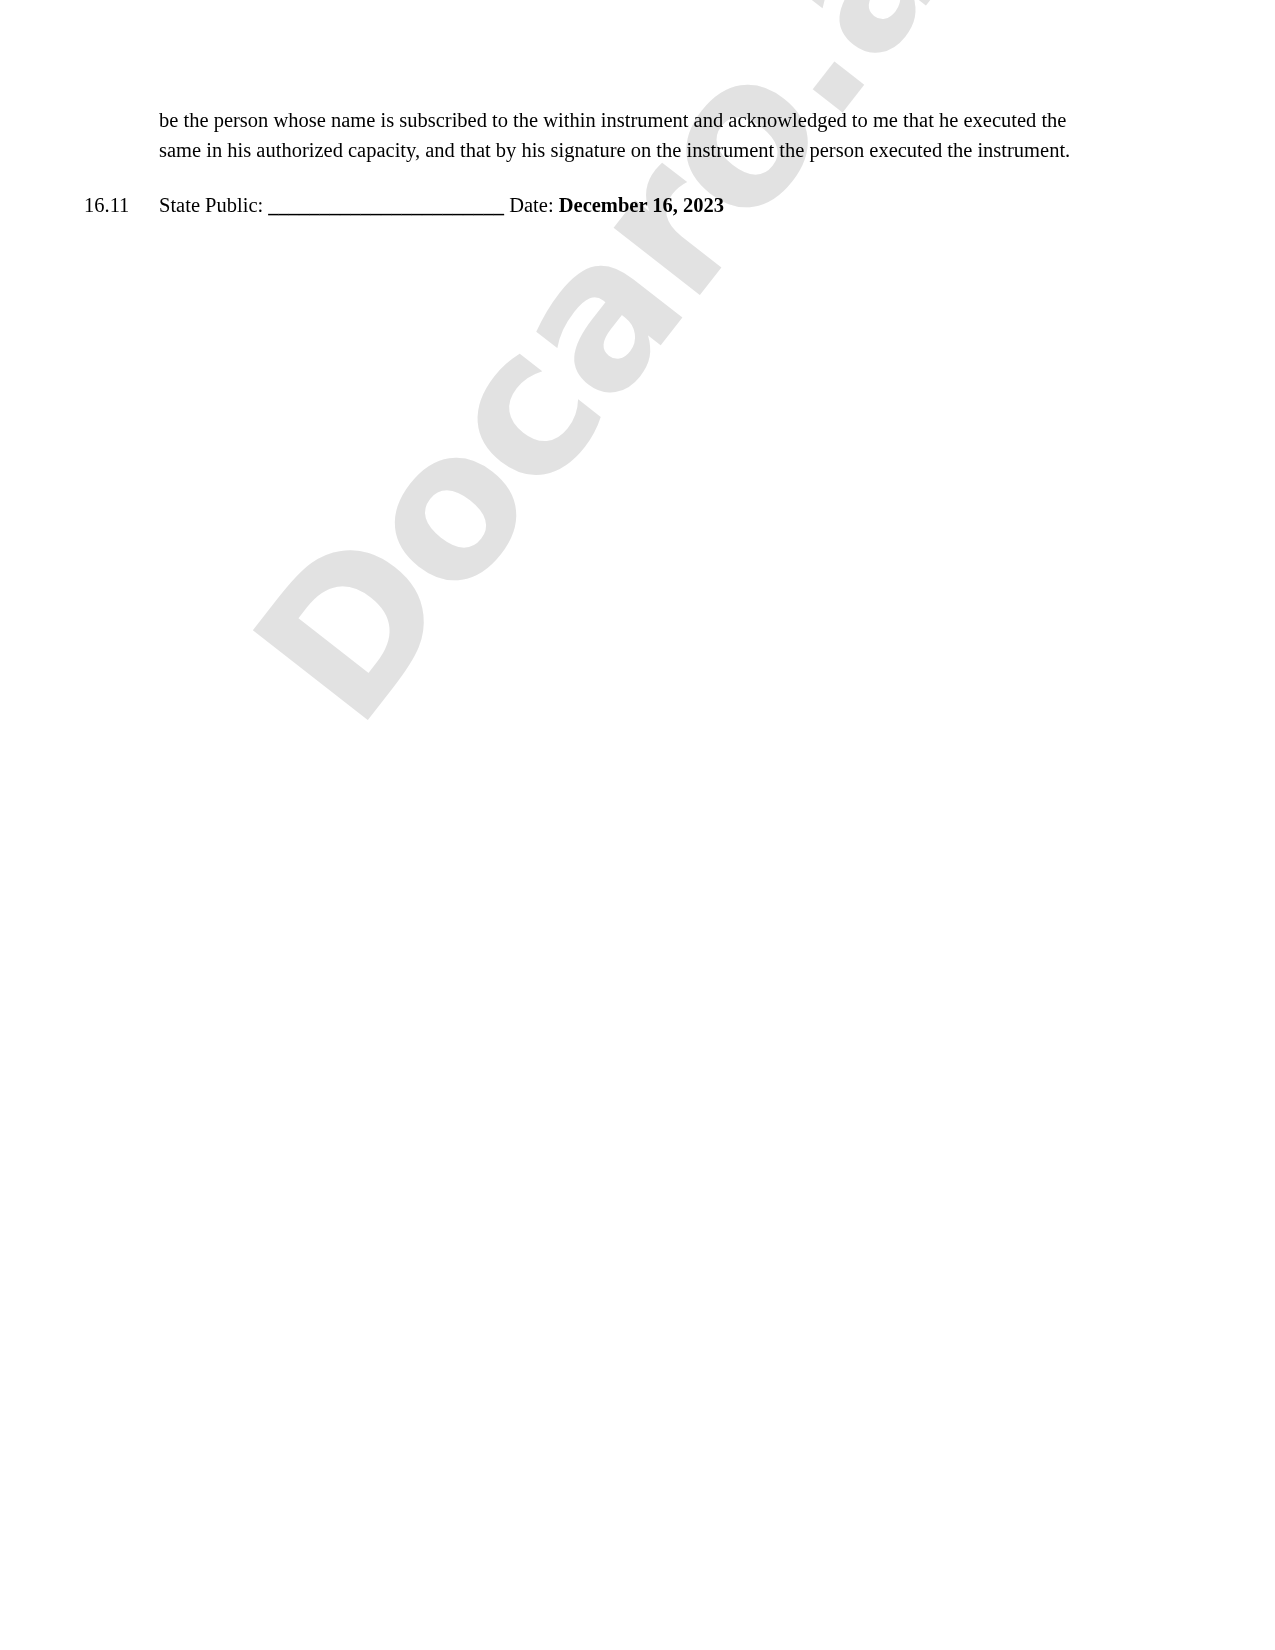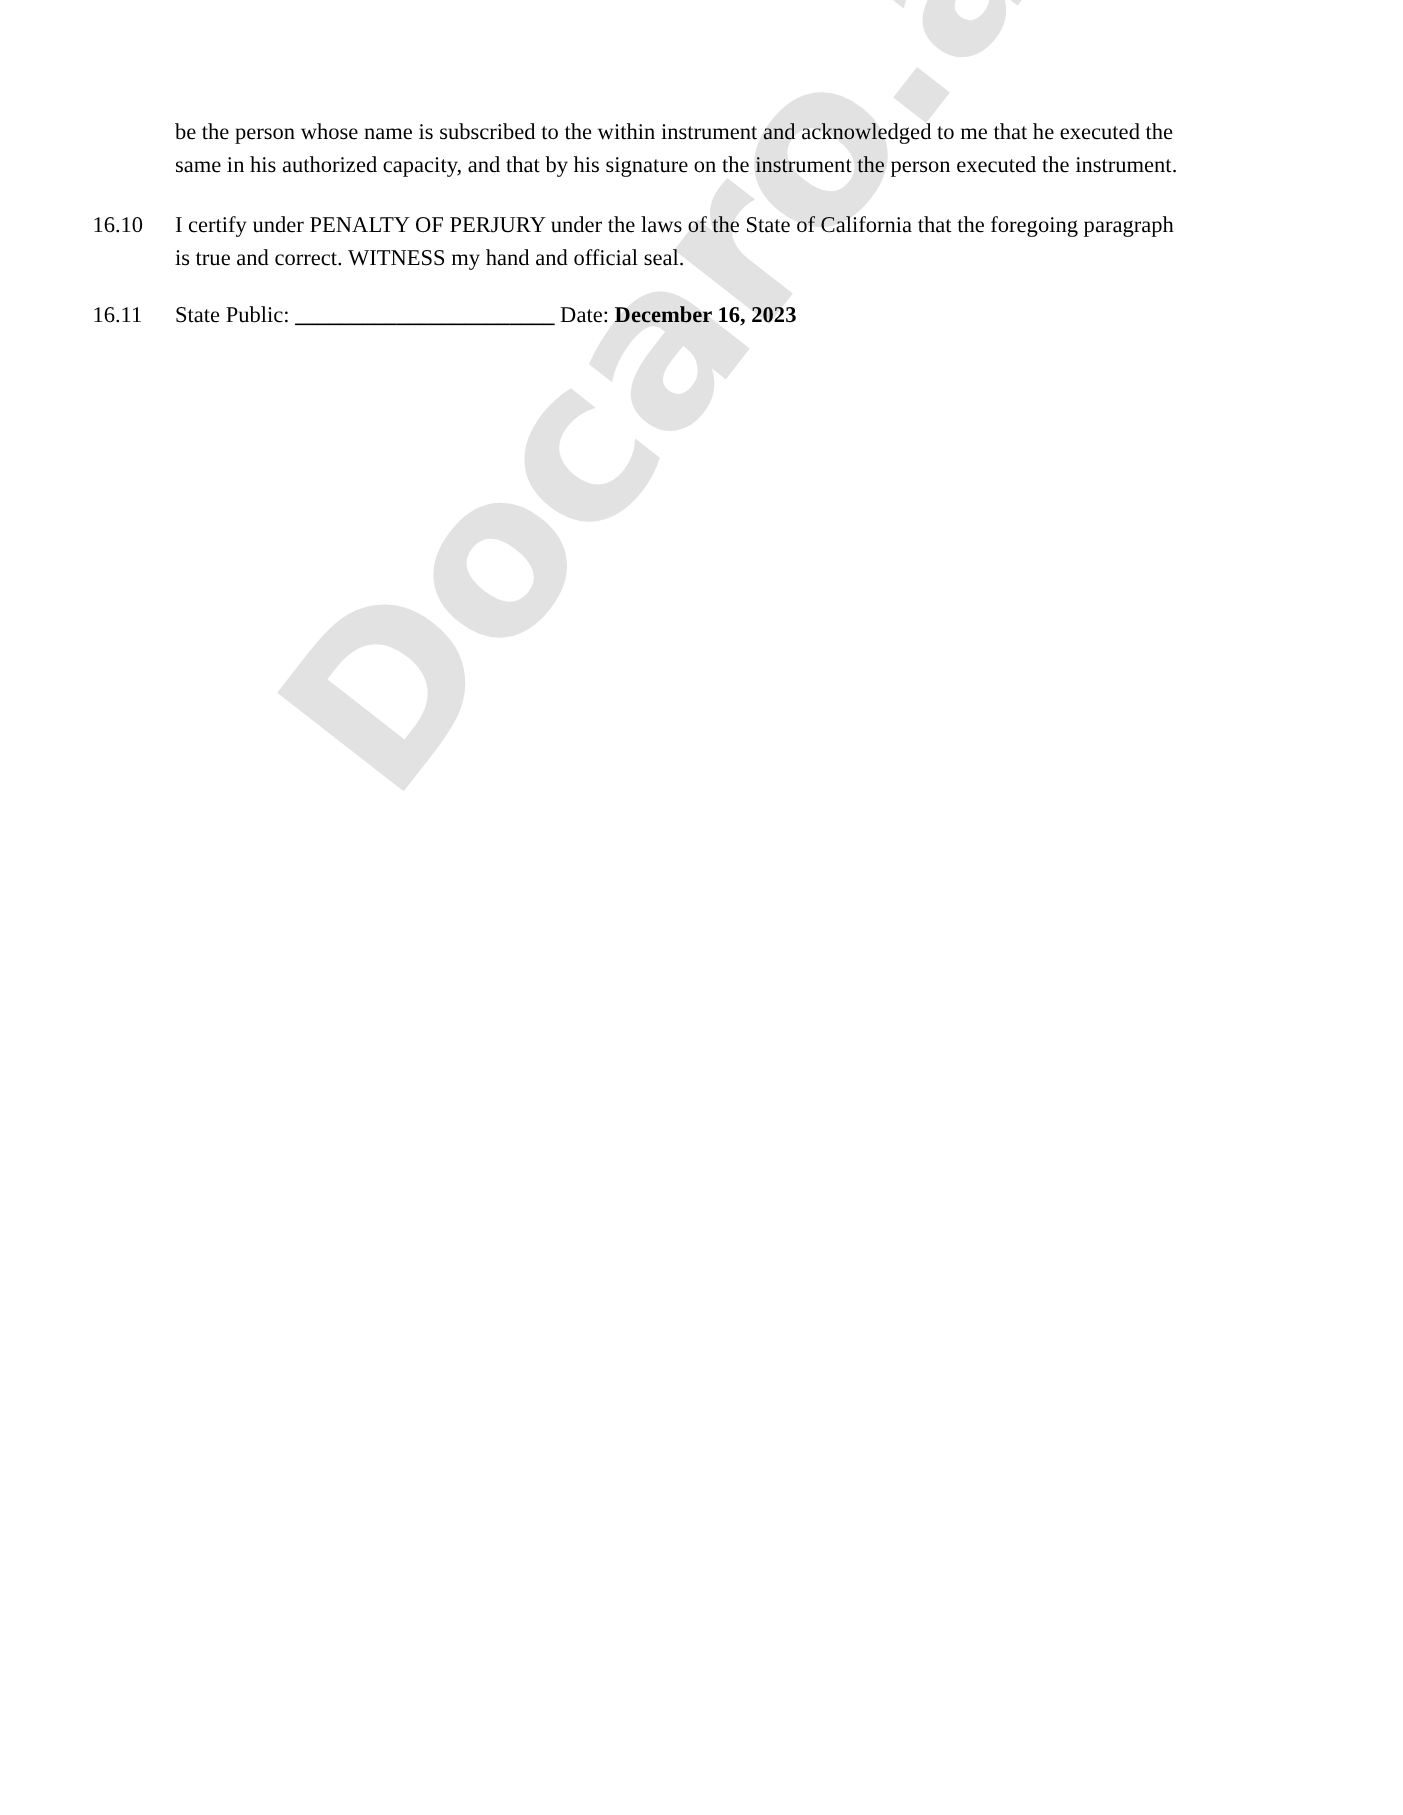--- a/index.html
+++ b/index.html
@@ -79,24 +79,20 @@
     <div class="watermark-text">Docaro.ai</div>
   </div>
 
   <div class="content">
 
     <div class="para-block first-para">
       <div class="para-num"></div>
       <div class="para-body">be the person whose name is subscribed to the within instrument and acknowledged to me that he executed the same in his authorized capacity, and that by his signature on the instrument the person executed the instrument.</div>
     </div>
 
-    <div class="para-block">
-      <div class="para-num">16.10</div>
-      <div class="para-body">I certify under PENALTY OF PERJURY under the laws of the State of California that the foregoing paragraph is true and correct. WITNESS my hand and official seal.</div>
-    </div>
 
     <div class="para-block">
       <div class="para-num">16.11</div>
       <div class="para-body">
         <span>State Public:</span>
         <span class="blank-line">_______________________</span>
         <span>Date:</span>
         <span class="bold">December 16, 2023</span>
       </div>
     </div>

